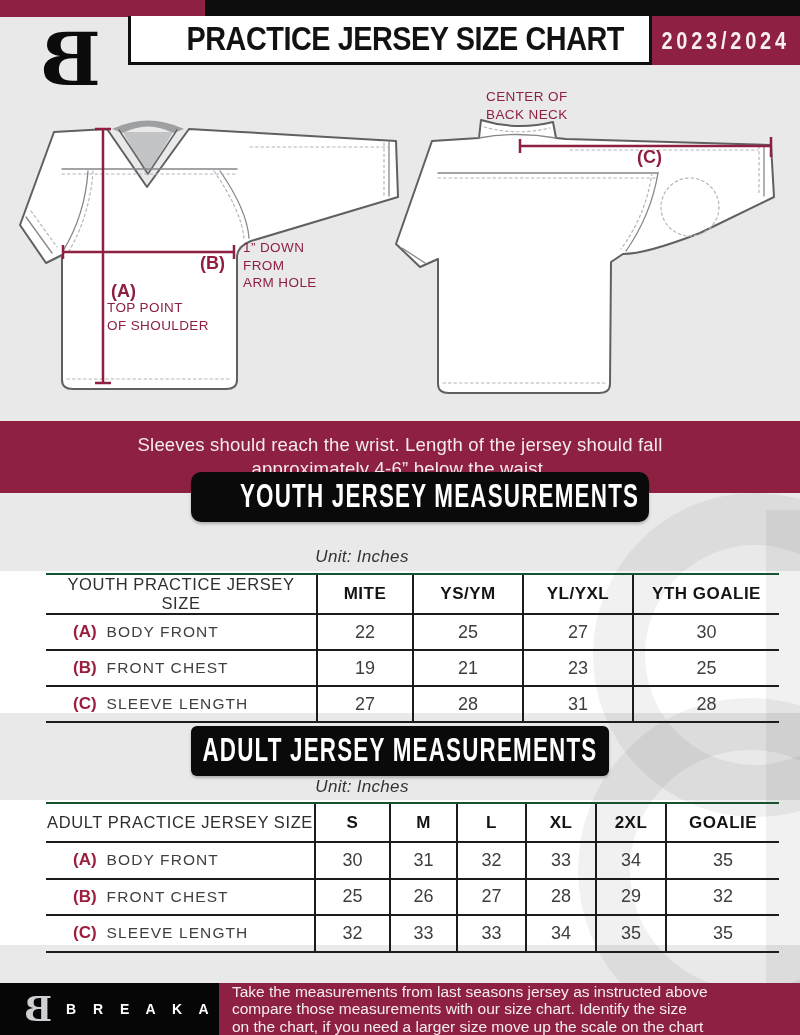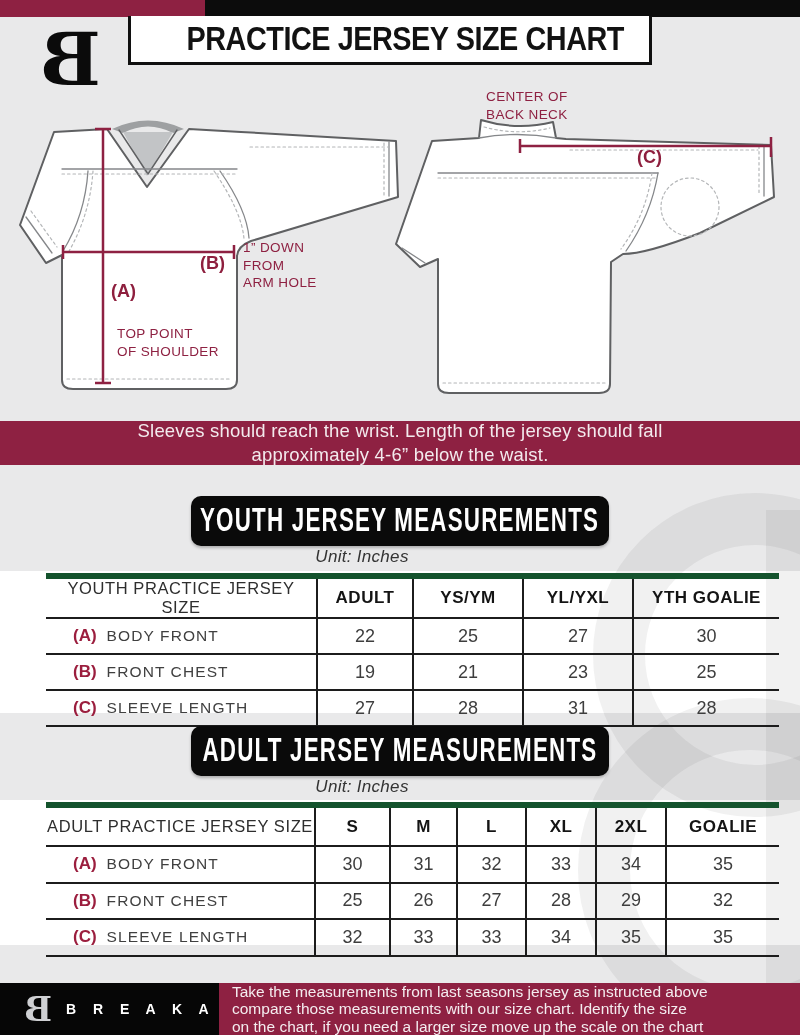--- a/index.html
+++ b/index.html
@@ -27,43 +27,43 @@
   .logo-mark { position:absolute; left:38px; top:20px; width:64px; height:80px;
     display:flex; align-items:center; justify-content:center; }
   .logo-b { display:inline-block; transform:scaleX(-1);
     font-family:"DejaVu Serif", serif; font-weight:bold; font-size:72px; line-height:1; color:#0b0b0b; }
   
   .diagram-svg { position:absolute; left:0; top:75px; }
   .diagram-note { position:absolute; color:#8e2142; font-size:13.5px;
     line-height:17.5px; letter-spacing:.4px; white-space:nowrap; }
   .diagram-letter { position:absolute; color:#8e1f3e; font-weight:bold; font-size:18px; white-space:nowrap; }
   
-  .banner { position:absolute; left:0; top:421px; width:800px; height:44px; background:#8e2142;
+  .banner { position:absolute; left:0; top:421px; width:800px; height:72px; background:#8e2142;
     display:flex; flex-direction:column; align-items:center; justify-content:center; }
   .banner-line { color:#f3eaed; font-size:18.5px; line-height:24.5px; letter-spacing:.2px; }
   
   .band-white { position:absolute; left:0; width:800px; background:#ffffff; }
   #band-youth { top:571px; height:142px; }
   #band-adult { top:800px; height:145px; }
   .watermark-svg { position:absolute; left:500px; top:470px; }
   
   .pill { position:absolute; left:191px; width:418px; height:50px; background:#0a0a0a;
     border-radius:10px; display:flex; align-items:center; justify-content:center;
     box-shadow:0 2px 3px rgba(0,0,0,.25); }
-  #pill-youth { top:496px; } #pill-adult { top:726px; }
+  #pill-youth { top:472px;padding-left:40px; } #pill-adult { top:726px;border-radius:6px; }
   .pill-text { color:#ffffff; font-weight:bold; font-size:28px; letter-spacing:1.5px;
     white-space:nowrap; transform:scale(.8,1.16); }
   .unit { position:absolute; left:0; width:724px; text-align:center; font-style:italic;
     font-size:17px; color:#333333; letter-spacing:.3px; }
   #unit-youth { top:547px; } #unit-adult { top:777px; }
   
   .meas-table { position:absolute; left:46px; width:733px; border-collapse:collapse; table-layout:fixed; }
   #table-youth { top:573px; } #table-adult { top:802px; }
   .meas-table td { border-bottom:2px solid #1c1c1c; padding:0; vertical-align:middle; }
-  .meas-table tr.head td { border-top:6px solid #14532d; }
+  .meas-table tr.head td { border-top:2px solid #14532d; }
   .meas-table td + td { border-left:2px solid #1c1c1c; }
   .meas-table td.hlab { text-align:center; font-size:16.5px; color:#2e2e2e; letter-spacing:.6px; }
   .meas-table td.hsz  { text-align:center; font-weight:bold; font-size:17px; color:#141414; letter-spacing:.5px; }
   .meas-table td.rlab { text-align:left; padding-left:27px; }
   .row-letter { color:#9b1e3e; font-weight:bold; font-size:17px; margin-right:10px; }
   .row-label  { font-size:15.5px; color:#404040; letter-spacing:1.1px; }
   .meas-table td.val { text-align:center; font-size:18px; color:#3e3e3e; }
   #table-youth tr.head td { height:35px; } #table-youth tr.datarow td { height:34px; }
   #table-adult tr.head td { height:37px; } #table-adult tr.datarow td { height:34.5px; }
   
@@ -82,20 +82,23 @@
 <div class="page">
 
   <div class="topbar-maroon"></div>
   <div class="topbar-black"></div>
   <div class="logo-mark">
     <span class="logo-b">B</span>
   </div>
   <div class="title-box">
     <span class="title-text">PRACTICE JERSEY SIZE CHART</span>
   </div>
+  <div class="year-box">
+    <span class="year-text">2023/2024</span>
+  </div>
 
   <svg class="diagram-svg" width="800" height="350" viewBox="0 0 800 350">
 
     <g stroke-linejoin="round" stroke-linecap="round">
       <path d="M62,305 L62,180 L46,188 L20,150 L54,57 L107,54 L147,112 L189,54 L241,57 L396,66 L398,122 L251,166 Q238,171 237,181 L237,305 Q237,314 226,314 L73,314 Q62,314 62,305 Z" fill="#ffffff" stroke="#5f6062" stroke-width="2"></path>
       <path d="M112,54 Q148,37 184,54 L173,58 Q148,45 123,58 Z" fill="#9ea0a2" stroke="none"></path>
       <path d="M123,57 L173,57 L147,101 Z" fill="#c2c4c6" stroke="none"></path>
       <path d="M119,55 L148,99 M177,55 L148,99" fill="none" stroke="#5f6062" stroke-width="1.4"></path>
       <g fill="none" stroke="#85878a" stroke-width="1.3">
         <path d="M62,94 L237,94"></path>
@@ -147,21 +150,21 @@
     <div>BACK NECK</div>
   </div>
   <div class="diagram-letter" style="left:637px; top:147px;">(C)</div>
   <div class="diagram-letter" style="left:200px; top:253px;">(B)</div>
   <div class="diagram-note" style="left:243px; top:239px;">
     <div>1” DOWN</div>
     <div>FROM</div>
     <div>ARM HOLE</div>
   </div>
   <div class="diagram-letter" style="left:111px; top:281px;">(A)</div>
-  <div class="diagram-note" style="left:117px; top:299px;margin-top:26px;">
+  <div class="diagram-note" style="left:107px; top:299px;">
     <div>TOP POINT</div>
     <div>OF SHOULDER</div>
   </div>
 
   <div class="banner">
     <div class="banner-line">Sleeves should reach the wrist. Length of the jersey should fall</div>
     <div class="banner-line">approximately 4-6” below the waist.</div>
   </div>
 
   <div class="band-white" id="band-youth"></div>
@@ -183,21 +186,21 @@
     <colgroup>
         <col style="width:271px">
         <col style="width:96px">
         <col style="width:110px">
         <col style="width:110px">
         <col style="width:146px">
       </colgroup>
     <tbody>
         <tr class="head">
       <td class="hlab">YOUTH PRACTICE JERSEY SIZE</td>
-      <td class="hsz">ADULT</td>
+      <td class="hsz">MITE</td>
       <td class="hsz">YS/YM</td>
       <td class="hsz">YL/YXL</td>
       <td class="hsz">YTH GOALIE</td>
     </tr>
     <tr class="datarow">
       <td class="rlab"><span class="row-letter">(A)</span><span class="row-label">BODY FRONT</span></td>
       <td class="val">22</td>
       <td class="val">25</td>
       <td class="val">27</td>
       <td class="val">30</td>

